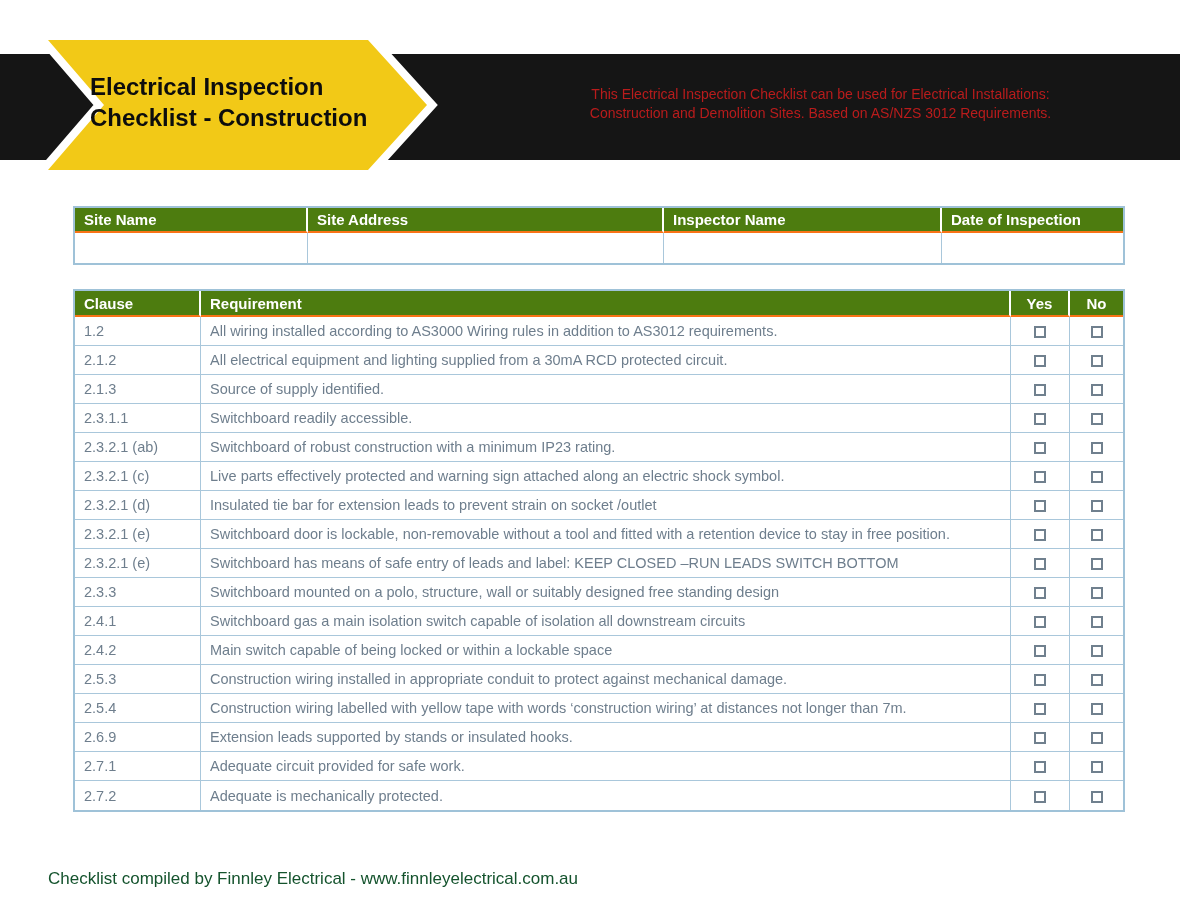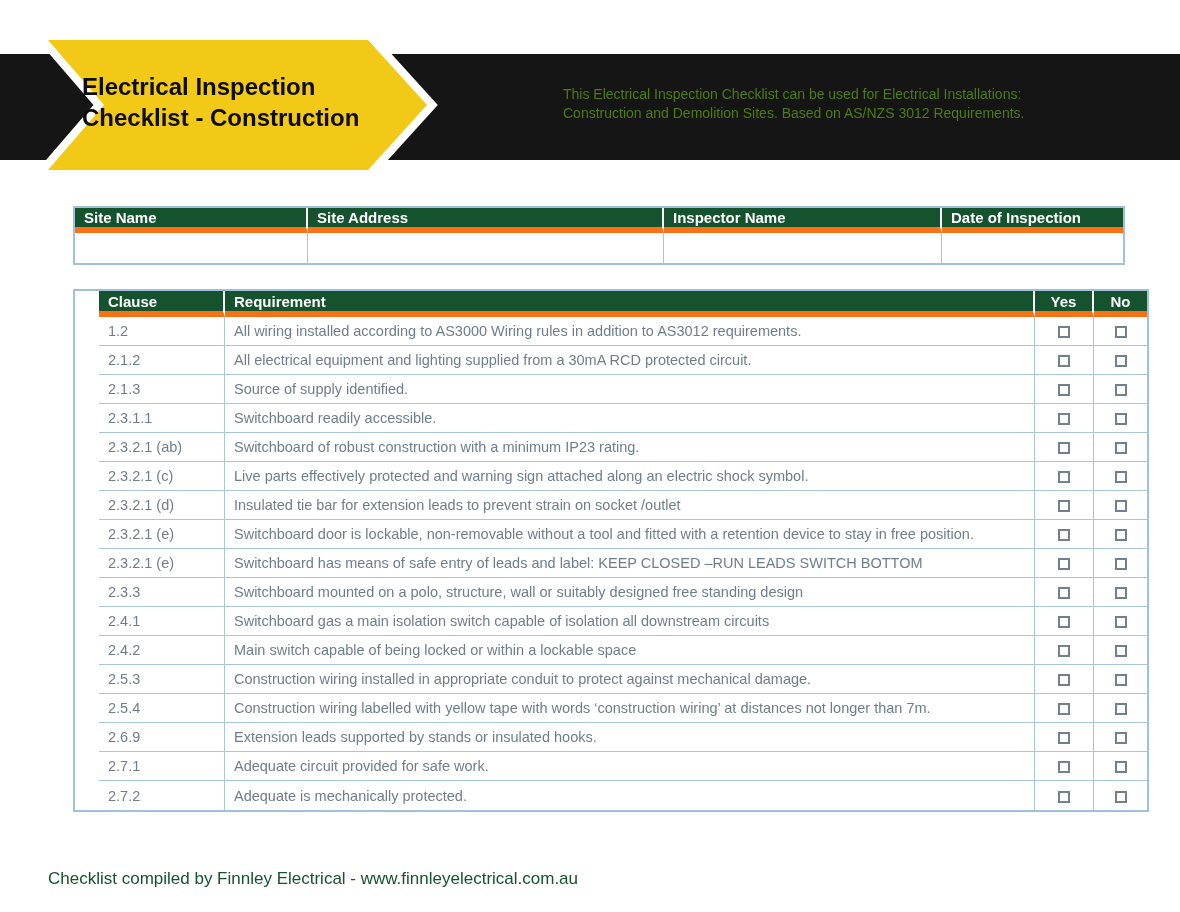--- a/index.html
+++ b/index.html
@@ -18,58 +18,58 @@
     width: 1180px; height: 106px;
     background: #151515;
   }
   .arrow-svg {
     position: absolute;
     left: 30px; top: 24px;
     width: 430px; height: 164px;
   }
   .arrow-title {
     position: absolute;
-    left: 82px; top: 71px;
+    left: 90px; top: 71px;
     font-size: 24px;
     font-weight: bold;
     color: #0d0d0d;
     line-height: 31px;
     letter-spacing: 0;
     white-space: nowrap;
   }
   .band-desc {
     position: absolute;
     left: 563px; top: 85px;
     width: 515px;
-    color: #4d7c0f;
+    color: #b91c1c;
     font-size: 14px;
     line-height: 19px;
-    text-align: left;
+    text-align: center;
     white-space: nowrap;
   }
 
   
   table {
     border-collapse: separate;
     border-spacing: 0;
     table-layout: fixed;
     position: absolute;
   }
   .site-table  { left: 73px; top: 206px; width: 1052px; border: 2px solid #9fc2d8; }
-  .main-table  { left: 73px; top: 289px; width: 1052px; border: 2px solid #9fc2d8; padding-left: 24px; }
+  .main-table  { left: 73px; top: 289px; width: 1052px; border: 2px solid #9fc2d8; }
 
   th {
-    background: #14532d;
+    background: #4d7c0f;
     color: #ffffff;
     font-size: 15px;
     font-weight: bold;
     text-align: left;
     padding: 0 0 0 9px;
     border-right: 2px solid #ffffff;
-    border-bottom: 6px solid #f97316;
+    border-bottom: 2px solid #f97316;
     white-space: nowrap;
     overflow: hidden;
   }
   th:last-child { border-right: none; }
   th.center { text-align: center; padding: 0; }
 
   .site-table th { height: 25px; }
   .site-table td {
     height: 30px;
     background: #ffffff;

